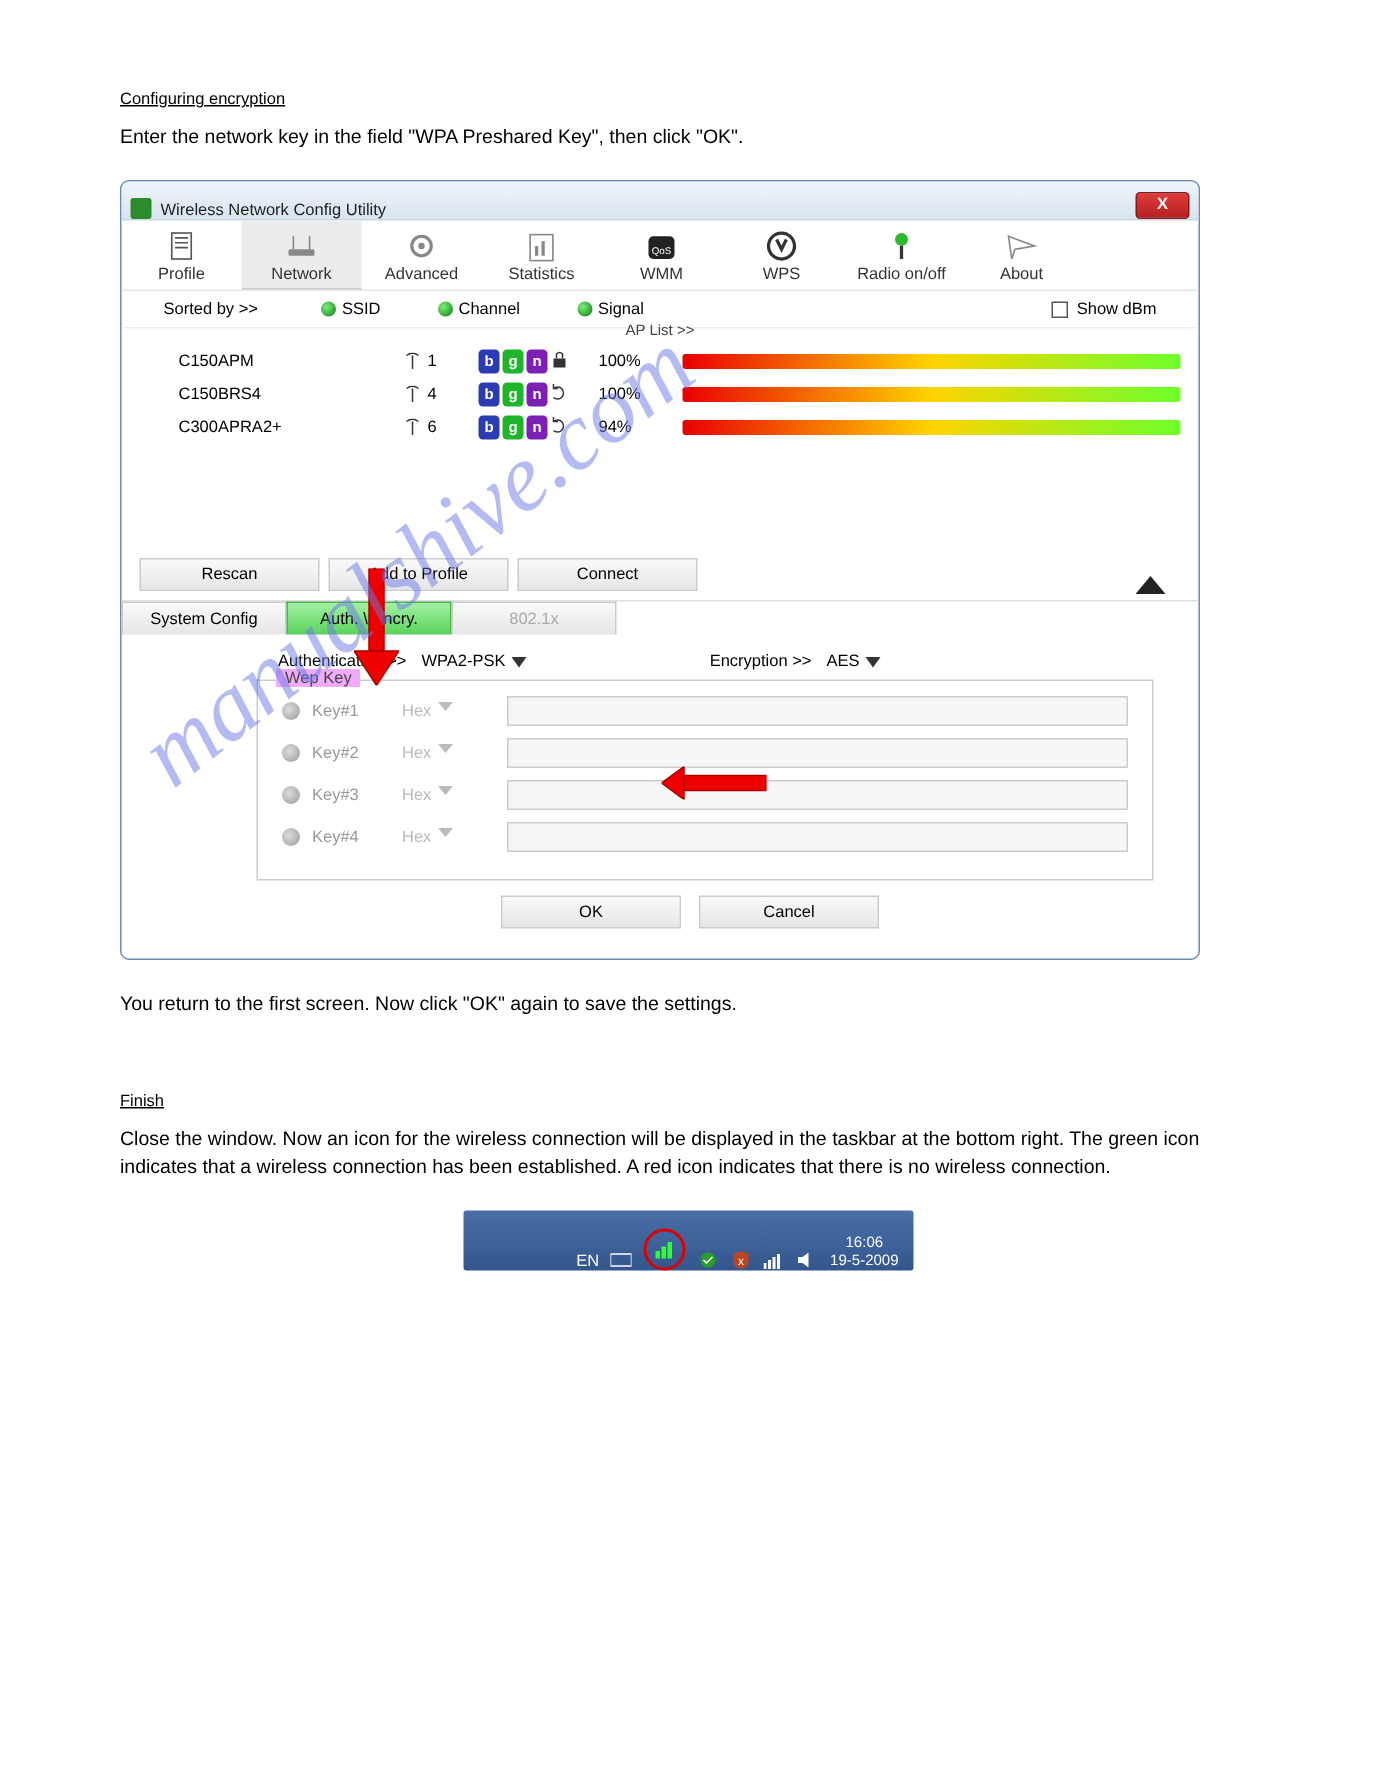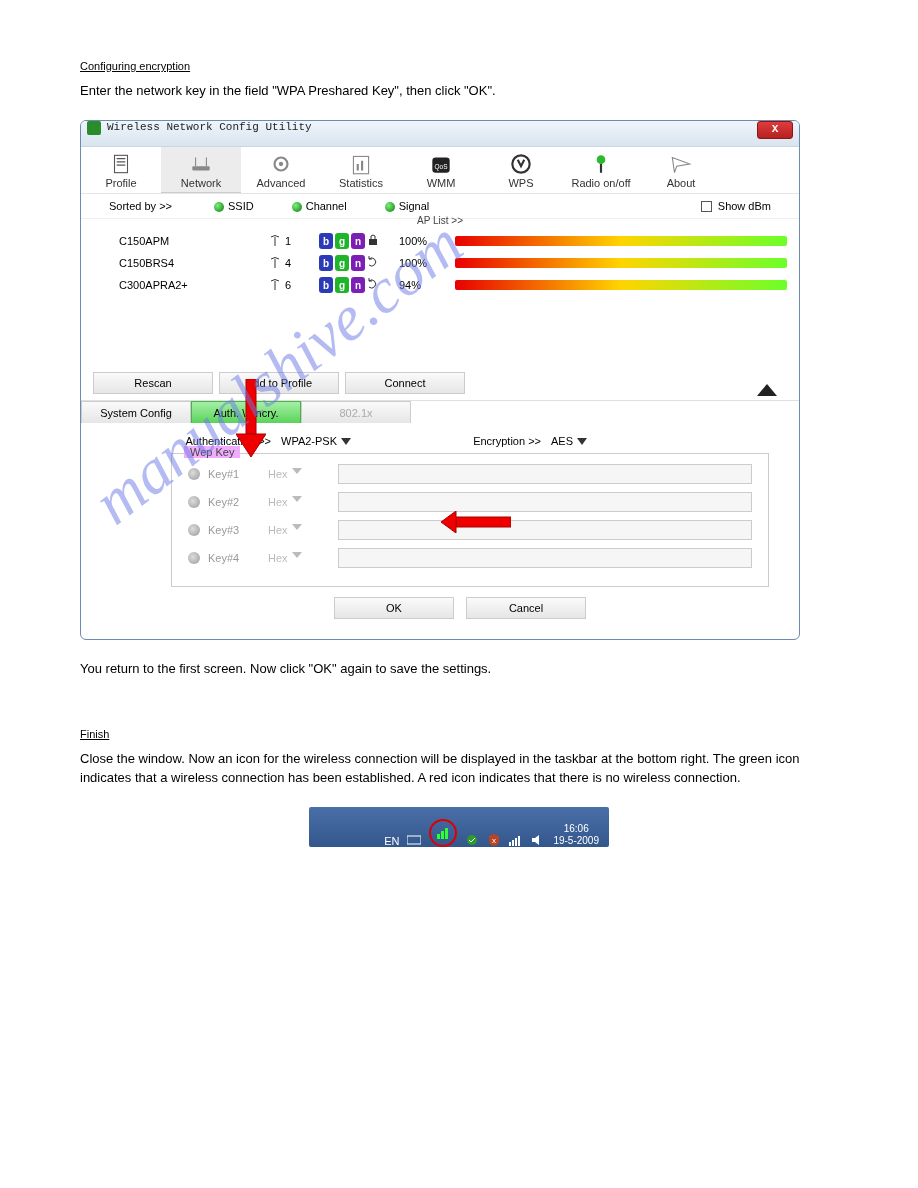--- a/index.html
+++ b/index.html
@@ -19,25 +19,24 @@
   border: 1px solid #6b8bb0;
   border-radius: 6px;
   background: #fff;
   overflow: hidden;
   width: 720px;
   position: relative;
 }
 .titlebar {
   background: linear-gradient(#f0f5fb, #d8e4f0);
   height: 26px;
-  display: flex; align-items: flex-start;
+  display: flex; align-items: flex-end;
   padding: 0 6px;
   border-bottom: 1px solid #cbd5e0;
   font-size: 11px;
-  font-family: Liberation Mono, monospace;
 }
 .titlebar .app-icon {
   width: 14px; height: 14px; background: #2a8c2a; border-radius: 2px; margin-right: 6px;
 }
 .titlebar .title-text { flex: 1; color: #222; }
 .closebtn {
   width: 36px; height: 18px; background: linear-gradient(#e03b3b,#b52121);
   border: 1px solid #8a1717; border-radius: 3px; color: #fff;
   text-align: center; font-size: 11px; font-weight: bold; line-height: 14px;
 }

